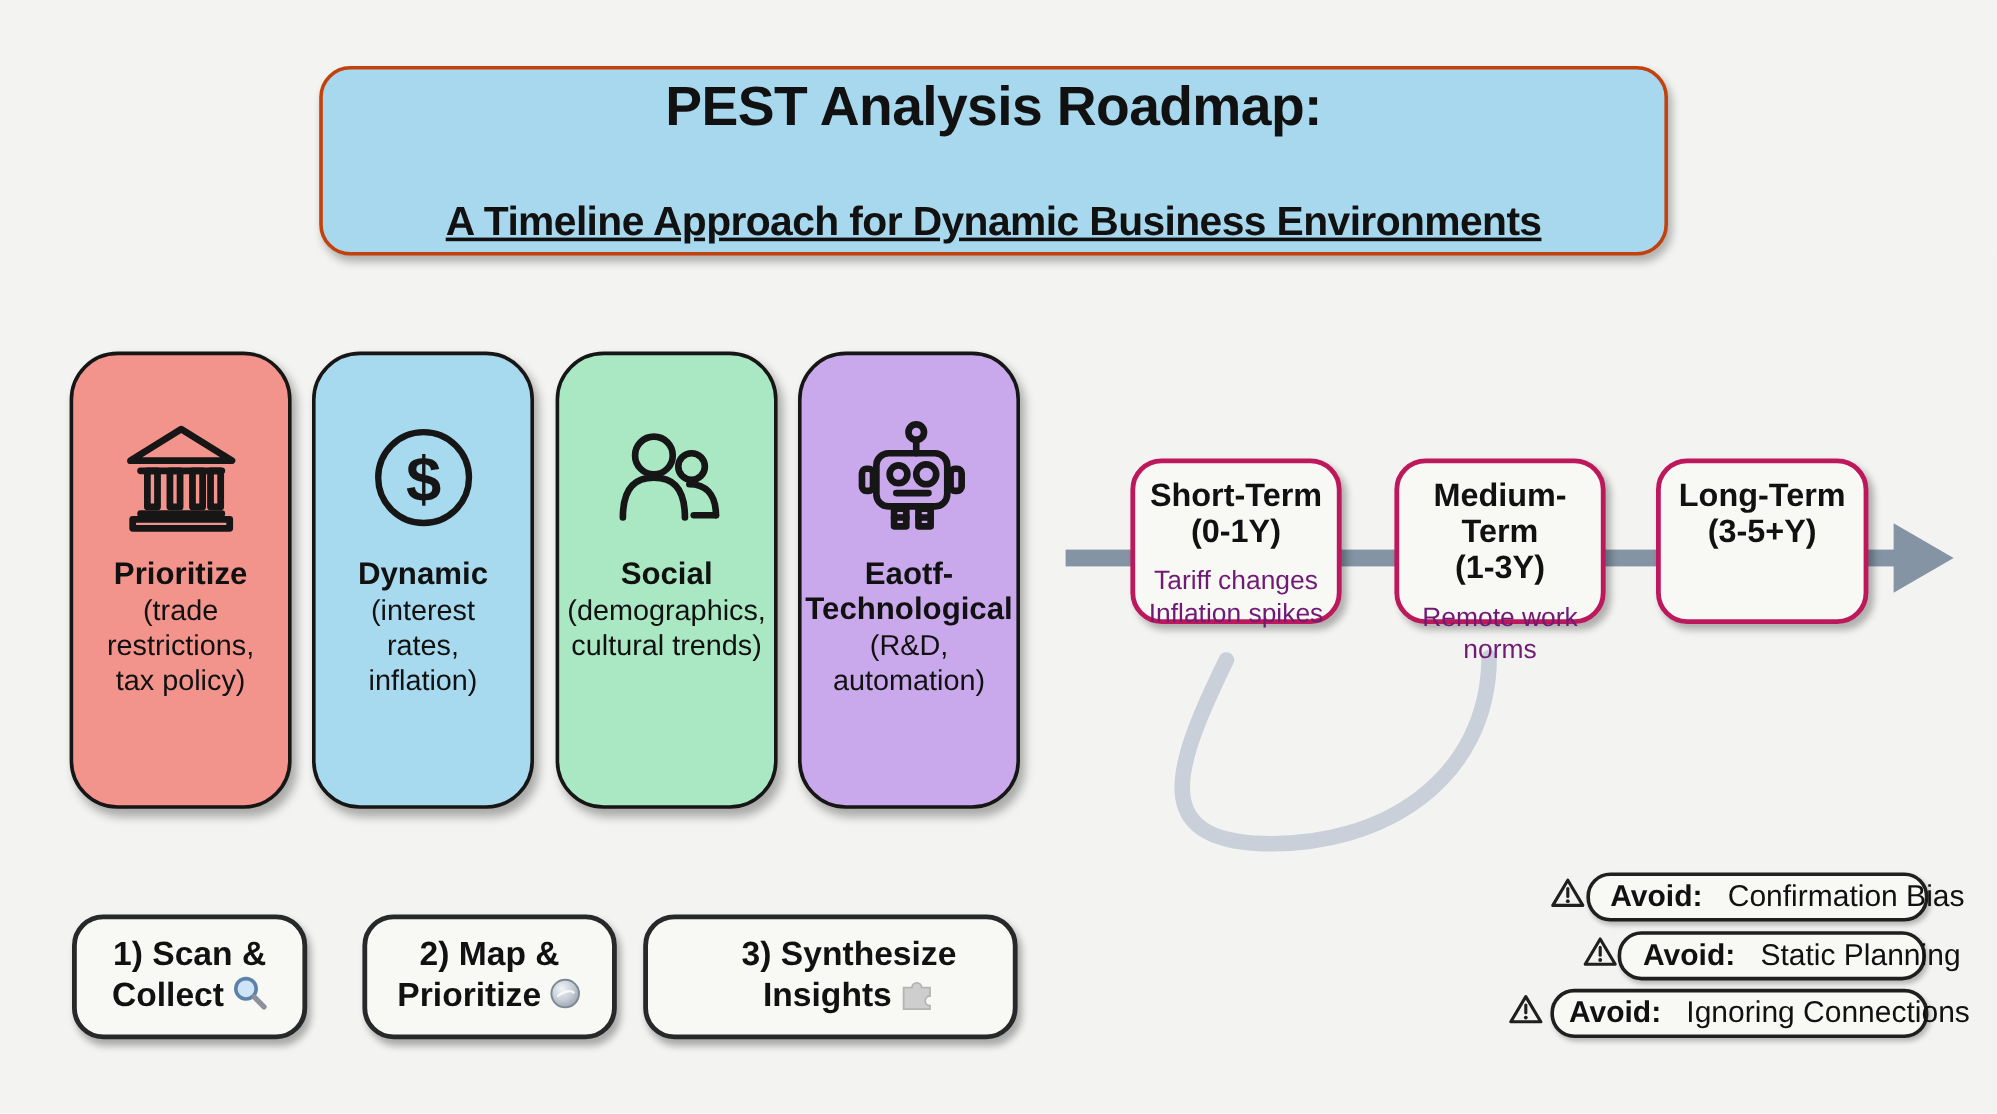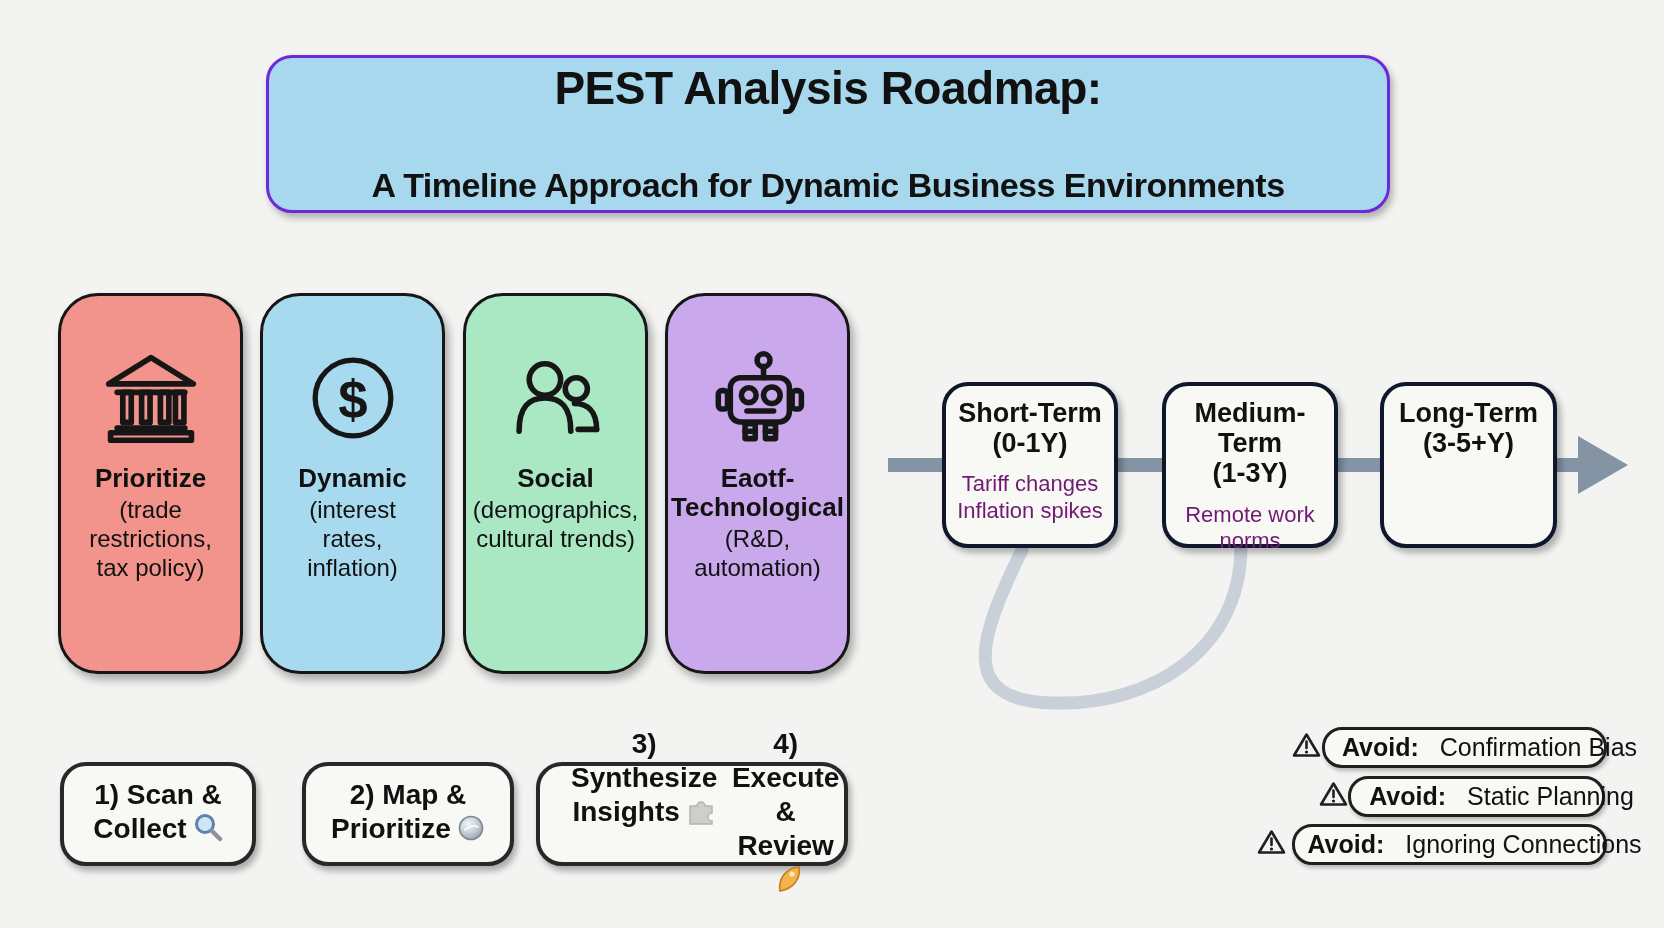--- a/index.html
+++ b/index.html
@@ -6,28 +6,28 @@
   .stage{
     position:relative;width:1664px;height:928px;overflow:hidden;
     background:#f3f3f1;
     font-family:"Liberation Sans", sans-serif;
     color:#111;
   }
   
   .banner{
     position:absolute;left:266px;top:55px;width:1124px;height:158px;
     box-sizing:border-box;
-    background:#a8d8ee;border:3px solid #6d28d9;border-radius:26px;
+    background:#a8d8ee;border:3px solid #c2410c;border-radius:26px;
     box-shadow:3px 5px 7px rgba(0,0,0,.28);
     display:flex;flex-direction:column;align-items:center;justify-content:center;
     text-align:center;
     gap:46px;
   }
   .banner .t1{font-size:46px;font-weight:bold;letter-spacing:-.5px;line-height:1.1;}
-  .banner .t2{font-size:34px;font-weight:bold;letter-spacing:-.5px;margin-top:6px;}
+  .banner .t2{font-size:34px;font-weight:bold;letter-spacing:-.5px;margin-top:6px;text-decoration:underline;}
   
   .factor-card{
     position:absolute;top:293px;width:185px;height:381px;box-sizing:border-box;
     border:3px solid #161616;border-radius:40px;
     box-shadow:4px 6px 8px rgba(0,0,0,.3);
     display:flex;flex-direction:column;align-items:center;
     padding:52px 13px 0 13px;text-align:center;
   }
   .card-icon{height:100px;display:flex;align-items:center;justify-content:center;}
   .card-title{font-size:26px;font-weight:bold;line-height:1.12;margin-top:16px;}
@@ -35,22 +35,22 @@
   .ic{stroke:#161616;fill:none;stroke-width:6;stroke-linecap:round;stroke-linejoin:round;}
   
   .tl-bar{position:absolute;left:888px;top:458px;width:698px;height:14px;background:#8494a5;}
   .tl-arrow{
     position:absolute;left:1578px;top:436px;width:0;height:0;
     border-top:29px solid transparent;border-bottom:29px solid transparent;
     border-left:50px solid #8494a5;
   }
   .loop-svg{position:absolute;left:920px;top:530px;}
   .milestone{
-    position:absolute;top:382px;height:166px;box-sizing:border-box;
-    background:#f8f8f5;border:4px solid #0f172a;border-radius:26px;
+    position:absolute;top:382px;height:138px;box-sizing:border-box;
+    background:#f8f8f5;border:4px solid #be185d;border-radius:26px;
     box-shadow:4px 5px 6px rgba(0,0,0,.28);
     text-align:center;padding-top:12px;z-index:2;
   }
   .ms-head{font-size:27px;font-weight:bold;line-height:1.12;}
   .ms-body{font-size:22px;line-height:1.2;margin-top:13px;color:#701a75;}
   
   .step-box{
     position:absolute;top:762px;height:104px;box-sizing:border-box;
     background:#f8f8f5;border:4px solid #26282a;border-radius:26px;
     box-shadow:3px 5px 6px rgba(0,0,0,.3);
@@ -206,27 +206,20 @@
   </div>
 
   <div class="step-box" style="left:536px;width:312px">
     <div class="step-pair">
       <div>
         <span>3) Synthesize</span><br>
         <span>Insights</span><span class="emoji"><svg width="30" height="28" viewBox="0 0 30 28">
               <path d="M4 9 h7 a4 4 0 1 1 8 0 h7 v7 a4 4 0 1 0 0 8 v3 h-22 z" fill="#c7c7c7" stroke="#a8a8a8" stroke-width="1.5" opacity="0.85"></path>
             </svg></span>
       </div>
-      <div>
-        <span>4) Execute &amp;</span><br>
-        <span>Review</span><span class="emoji"><svg width="28" height="28" viewBox="0 0 28 28">
-              <path d="M5 26 C3 15 10 3 24 2 C26 14 18 24 5 26 Z" fill="#f6b14a" stroke="#c07f1d" stroke-width="1.6"></path>
-              <circle cx="17" cy="9" r="2.6" fill="#fde9c8"></circle>
-            </svg></span>
-      </div>
     </div>
   </div>
 
   <div class="avoid" style="left:1322px;top:727px;width:285px">
     <span><svg width="29" height="26" viewBox="0 0 29 26">
           <path d="M14.5 2.5 L27 23.5 L2 23.5 Z" fill="none" stroke="#1f1f1f" stroke-width="2.6" stroke-linejoin="round"></path>
           <line x1="14.5" y1="9.5" x2="14.5" y2="16" stroke="#1f1f1f" stroke-width="2.6" stroke-linecap="round"></line>
           <circle cx="14.5" cy="20" r="1.6" fill="#1f1f1f"></circle>
         </svg></span>
     <b>Avoid:</b>

